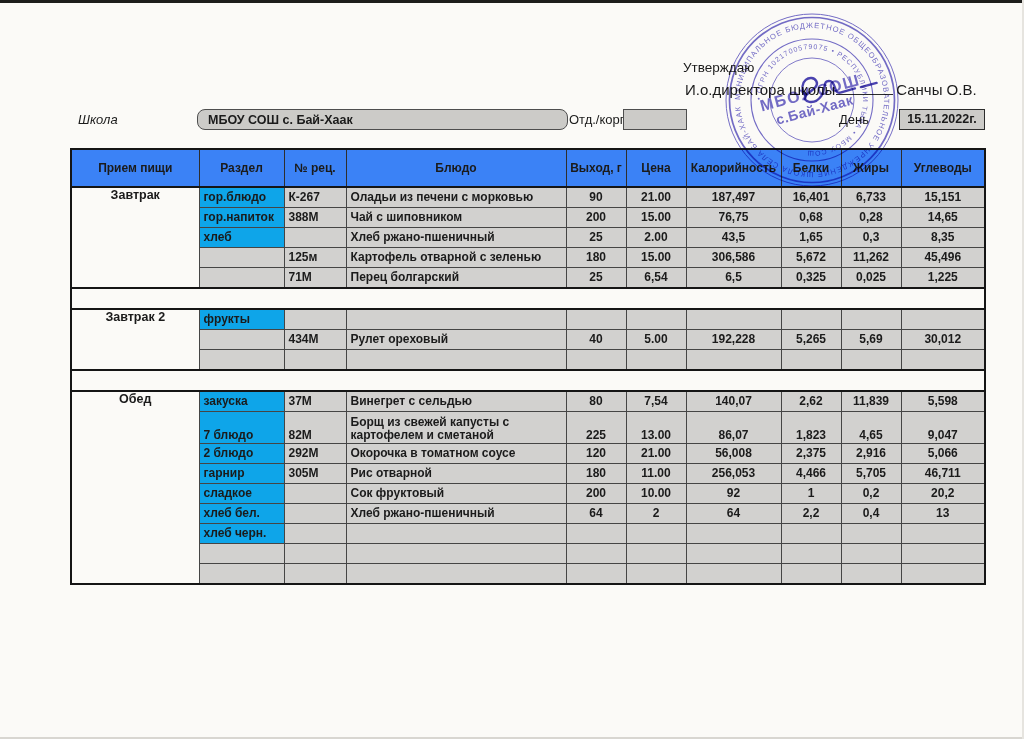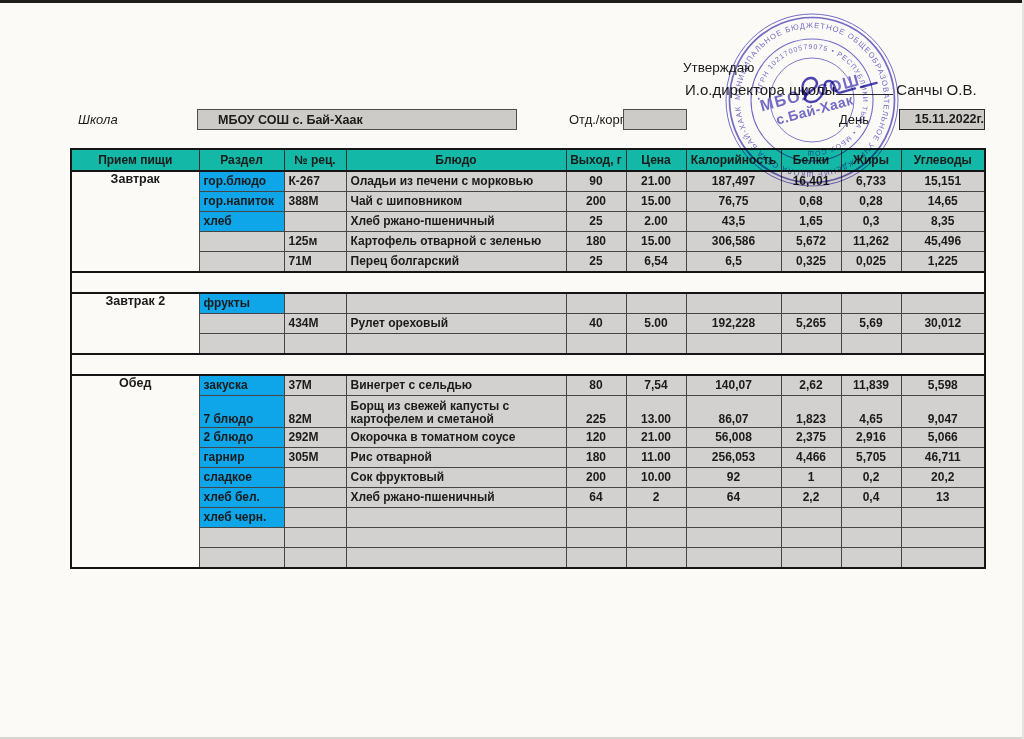--- a/index.html
+++ b/index.html
@@ -13,28 +13,28 @@
   .approve{position:absolute;left:683px;top:60px;font-size:13.5px;}
   .signer-row{position:absolute;left:685px;top:81px;font-size:15px;white-space:nowrap;}
   .uline{display:inline-block;width:57px;height:12px;border-bottom:1.3px solid #2b2b2b;margin:0 3px 0 1px;}
 
   .form-label{position:absolute;top:112px;font-size:13px;}
   #school-label{left:78px;font-style:italic;}
   #dept-label{left:569px;}
   #day-label{left:839px;}
   .field{position:absolute;top:109px;height:21px;background:#cccbc8;border:1px solid #4e4e4e;
          box-sizing:border-box;font-size:12.5px;font-weight:600;line-height:18px;}
-  #school-field{left:197px;width:320px;padding:1px 20px;}
+  #school-field{left:197px;width:371px;padding:1px 10px;border-radius:8px;}
   #dept-field{left:623px;width:64px;}
-  #day-field{left:899px;width:86px;border:1.6px solid #2c2c2c;text-align:right;font-weight:600;}
+  #day-field{left:899px;width:86px;border:1.6px solid #2c2c2c;text-align:center;font-weight:600;}
 
   #menu-table{position:absolute;left:70px;top:148px;width:914px;border-collapse:collapse;
               table-layout:fixed;font-size:12px;border:2.5px solid #151515;}
   #menu-table th{border:1px solid #2e2e2e;border-top:2.5px solid #151515;border-bottom:2px solid #151515;
-              font-weight:700;height:20px;padding:0 1px;background:#14b8a6;font-size:12px;}
+              font-weight:700;height:20px;padding:8px 1px;background:#3b82f6;font-size:12px;}
   #menu-table td{border:1px solid #454545;padding:1px 4px;height:17px;line-height:1.08;
               font-weight:600;overflow:hidden;}
   td.g{background:#d2d1cf;}
   td.w{background:#0ea5e9;}
   td.c{text-align:center;padding:1px 1px;}
   td.meal{background:#fbfaf7;font-weight:700;vertical-align:top;font-size:12.5px;text-align:center;}
   tbody.section{border-top:2px solid #151515;border-bottom:2px solid #151515;}
   tbody.gap td{border:none;height:4px;background:#fbfaf7;padding:0;}
   tr.tall{height:32px;}
   tr.tall td{vertical-align:bottom;margin-left:33px;}

